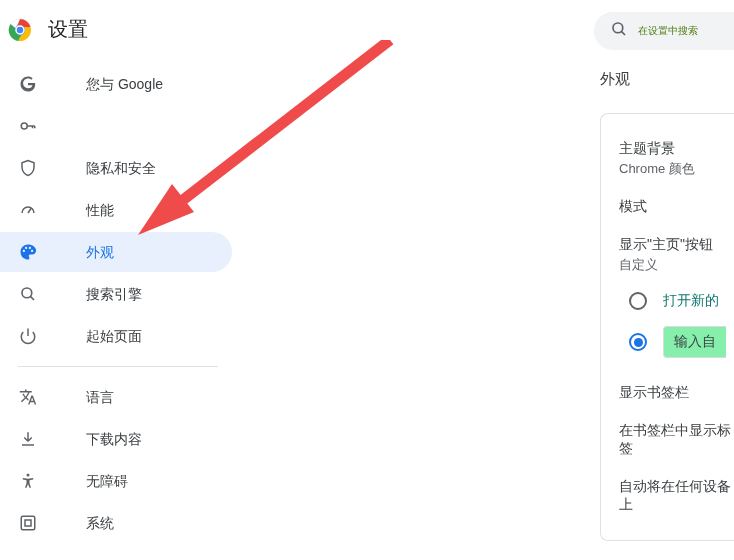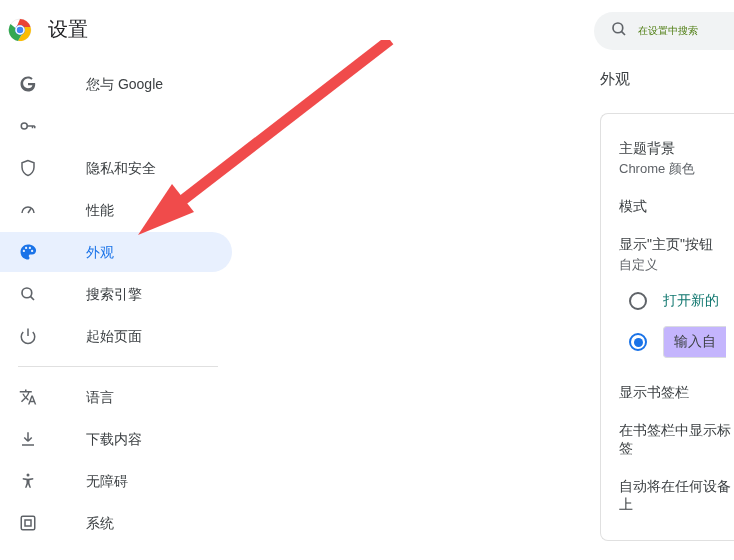--- a/index.html
+++ b/index.html
@@ -25,21 +25,21 @@
 .section-title { font-size: 15px; color: #3c4043; margin-bottom: 24px; }
 .card { border: 1px solid #e0e0e0; border-radius: 8px 0 0 8px; padding: 16px 0 16px 18px; border-right: none; }
 .row { padding: 10px 0; }
 .row .main { font-size: 14px; color: #3c4043; }
 .row .sub { font-size: 13px; color: #5f6368; margin-top: 2px; }
 .radio-row { display: flex; align-items: center; padding: 8px 0; margin-left: 10px; }
 .radio { width: 18px; height: 18px; border: 2px solid #5f6368; border-radius: 50%; margin-right: 16px; flex-shrink: 0; position: relative; }
 .radio.checked { border-color: #1a73e8; }
 .radio.checked::after { content: ''; position: absolute; top: 2.5px; left: 2.5px; width: 9px; height: 9px; background: #1a73e8; border-radius: 50%; }
 .radio-row .rlabel { font-size: 14px; color: #0f766e; white-space: nowrap; }
-.input-pill { background: #c4b5fd; border: 1px solid #dadce0; border-radius: 4px 0 0 4px; padding: 6px 10px; font-size: 14px; color: #3c4043; border-right: none; }
+.input-pill { background: #86efac; border: 1px solid #dadce0; border-radius: 4px 0 0 4px; padding: 6px 10px; font-size: 14px; color: #3c4043; border-right: none; }
 
 .arrow-overlay { position: absolute; top: 40px; left: 120px; pointer-events: none; }
 </style>
 </head>
 <body>
 
 <div class="header">
   <span class="chrome-logo">
     <svg viewBox="0 0 24 24" width="24" height="24">
       <circle cx="12" cy="12" r="11" fill="#fff" stroke="#e0e0e0" stroke-width="0.5"></circle>

